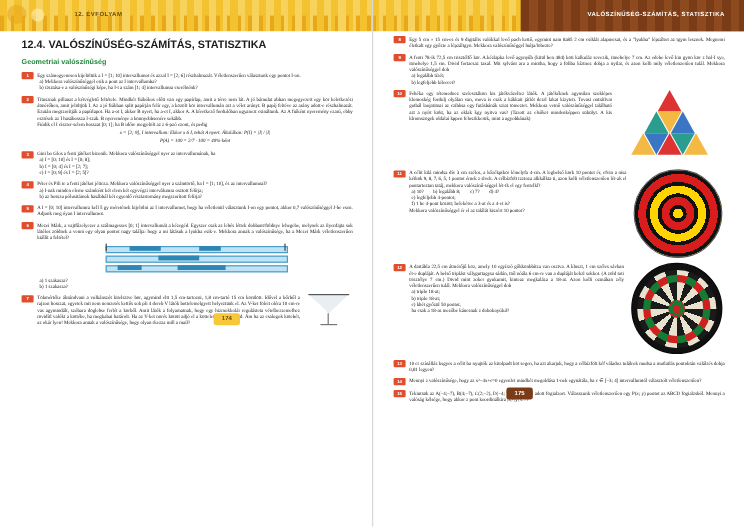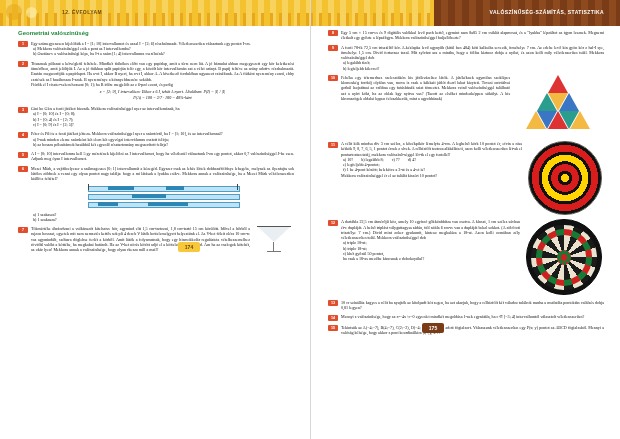--- a/index.html
+++ b/index.html
@@ -135,20 +135,21 @@
     <div class="pillars"></div>
   </div>
   <div class="darkbar">
     <div class="stripe"></div>
     <div class="bannerTitle bannerTitleR">VALÓSZÍNŰSÉG-SZÁMÍTÁS, STATISZTIKA</div>
   </div>
 
   <div class="gutter"></div>
 
   <div class="col colL">
+    <h1 class="maintitle">12.4. VALÓSZÍNŰSÉG-SZÁMÍTÁS, STATISZTIKA</h1>
     <h2 class="subtitle">Geometriai valószínűség</h2>
 
     <div class="ex">
       <div class="num">1</div>
       <div class="body">
         <div>Egy számegyenesen kijelöltük a I = [1; 10] intervallumot és azzal I = [2; 6] részhalmazát. Véletlenszerűen választunk egy pontot I-on.</div>
         <div class="sub">a) Mekkora valószínűséggel esik a pont az I intervallumba?</div>
         <div class="sub">b) Osztása-e a valószínűségi képe, ha I-t a szám [1; 4] intervallumra cserélnénk?</div>
       </div>
     </div>

